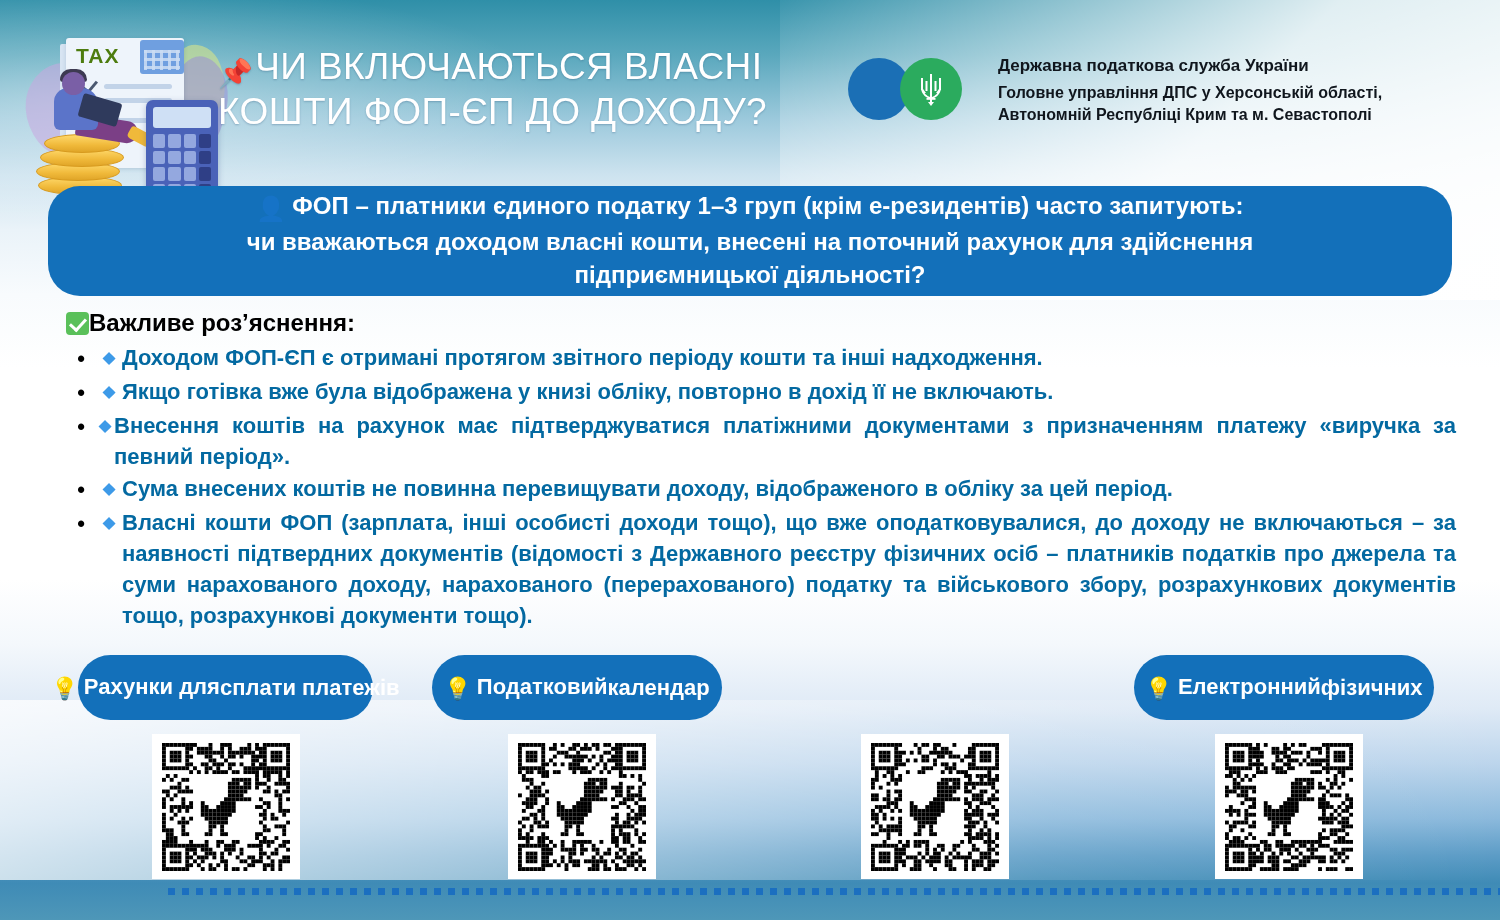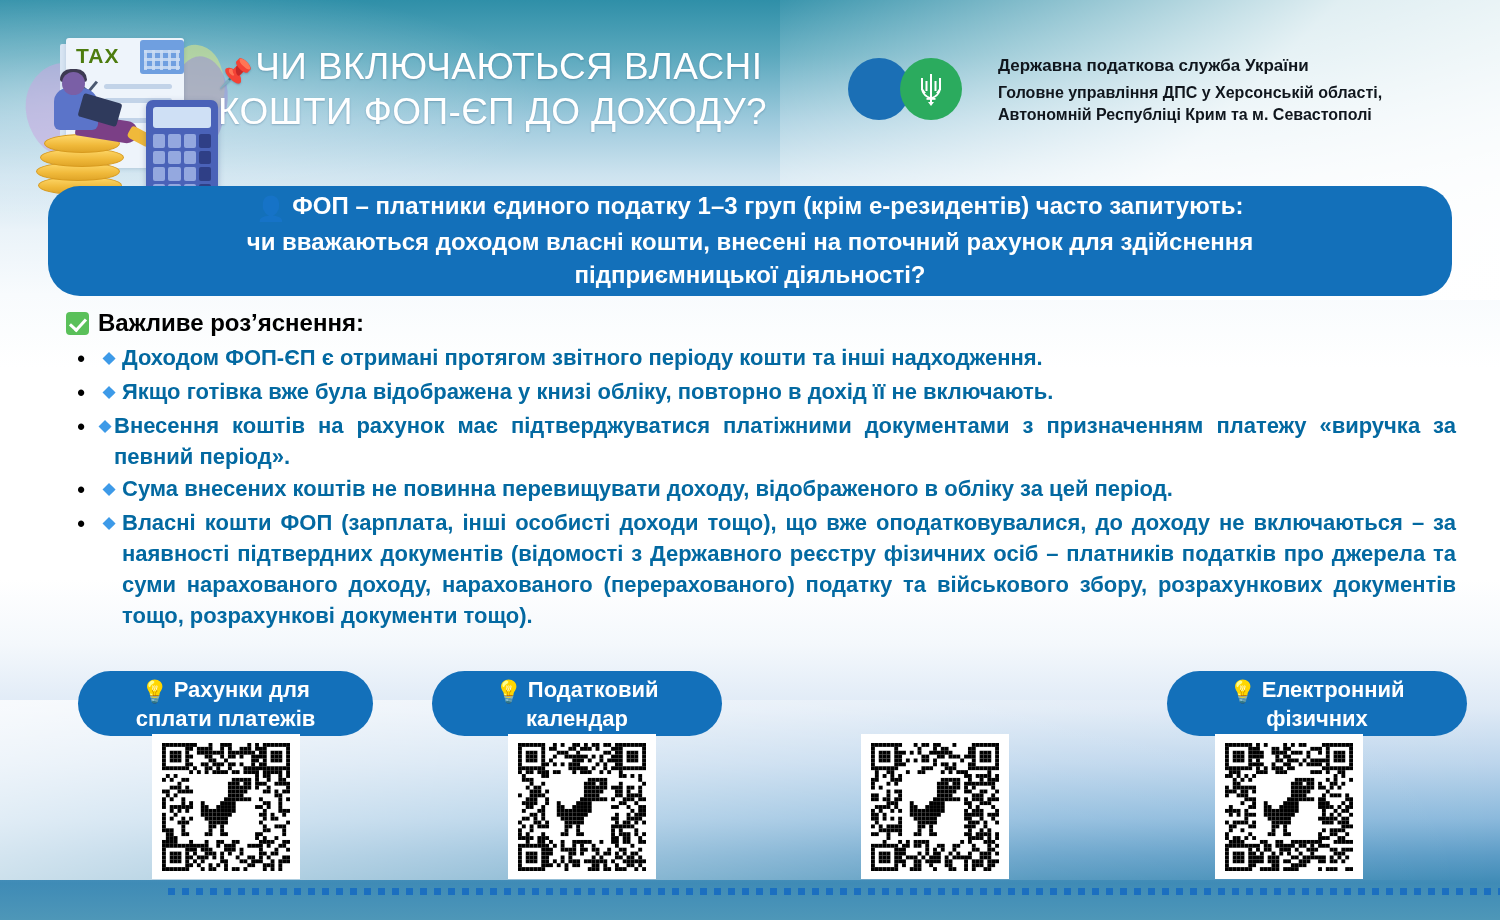--- a/index.html
+++ b/index.html
@@ -274,21 +274,20 @@
   
   .content {
     position: absolute;
     left: 66px;
     top: 308px;
     width: 1390px;
   }
   .important-head {
     display: flex;
     align-items: center;
-    gap: 9px;
     margin-bottom: 4px;
   }
   .check-box {
     width: 23px; height: 23px;
     background: #5ac05a;
     border-radius: 4px;
     position: relative;
     flex: 0 0 23px;
   }
   .check-box::after {
@@ -342,37 +341,36 @@
     width: 1500px;
     height: 70px;
   }
   .pill {
     position: absolute;
     top: 0;
     height: 65px;
     background: #1370ba;
     border-radius: 34px;
     display: flex;
-    flex-direction: column;
+    flex-direction: row;
     align-items: center;
     justify-content: center;
     color: #ffffff;
     font: bold 22px/27px "Liberation Sans", sans-serif;
     text-align: center;
     padding: 0 14px;
-    margin-top: 16px;
   }
   .pill .l1 { white-space: nowrap; }
   .pill .l2 { white-space: nowrap; }
   .bulb { display: inline-block; margin-right: 5px; vertical-align: -2px; }
 
   .pill-1 { left: 78px;   width: 295px; }
   .pill-2 { left: 432px;  width: 290px; }
   .pill-3 { left: 785px;  width: 290px; }
-  .pill-4 { left: 1167px; width: 300px; justify-content: center; }
+  .pill-4 { left: 1134px; width: 300px; justify-content: center; }
 
   
   .qr-row { position: absolute; top: 734px; left: 0; width: 1500px; height: 145px; }
   .qr-card {
     position: absolute;
     top: 0;
     width: 148px;
     height: 145px;
     background: #ffffff;
     display: flex;

